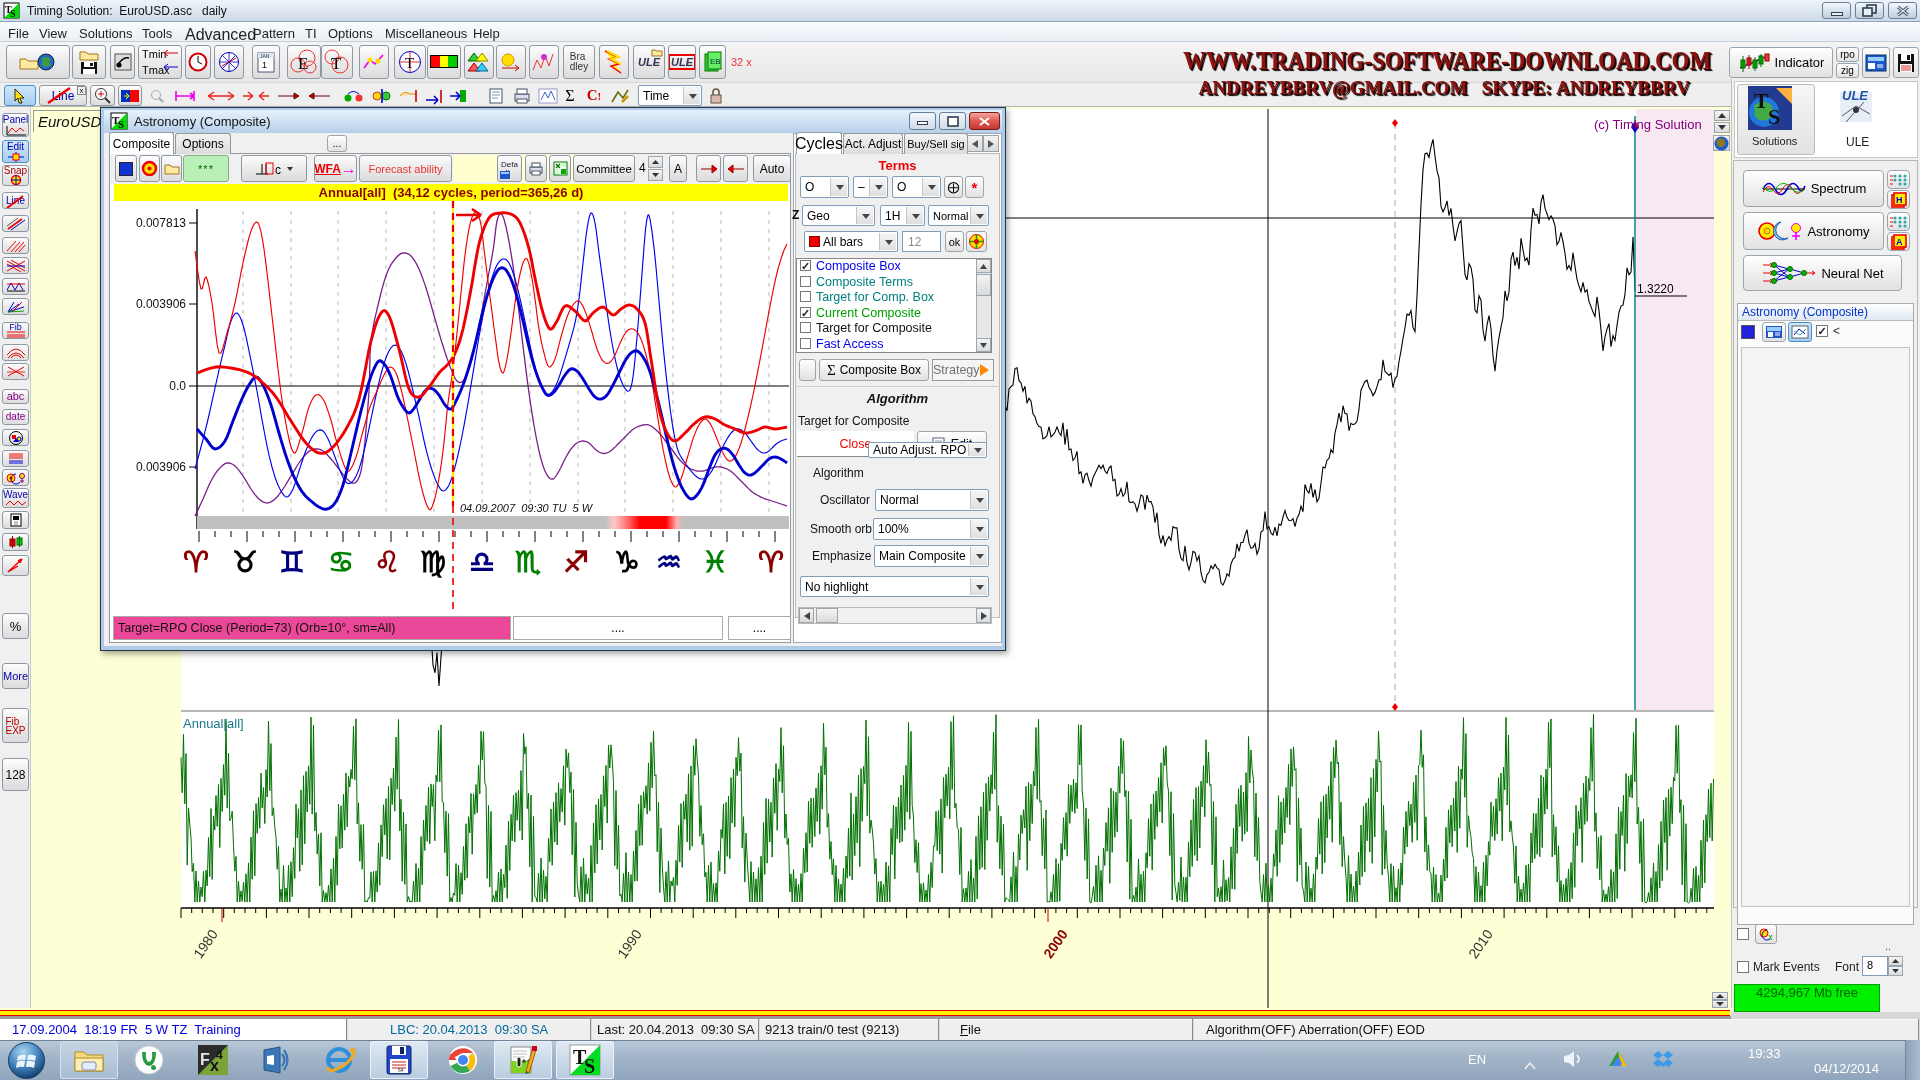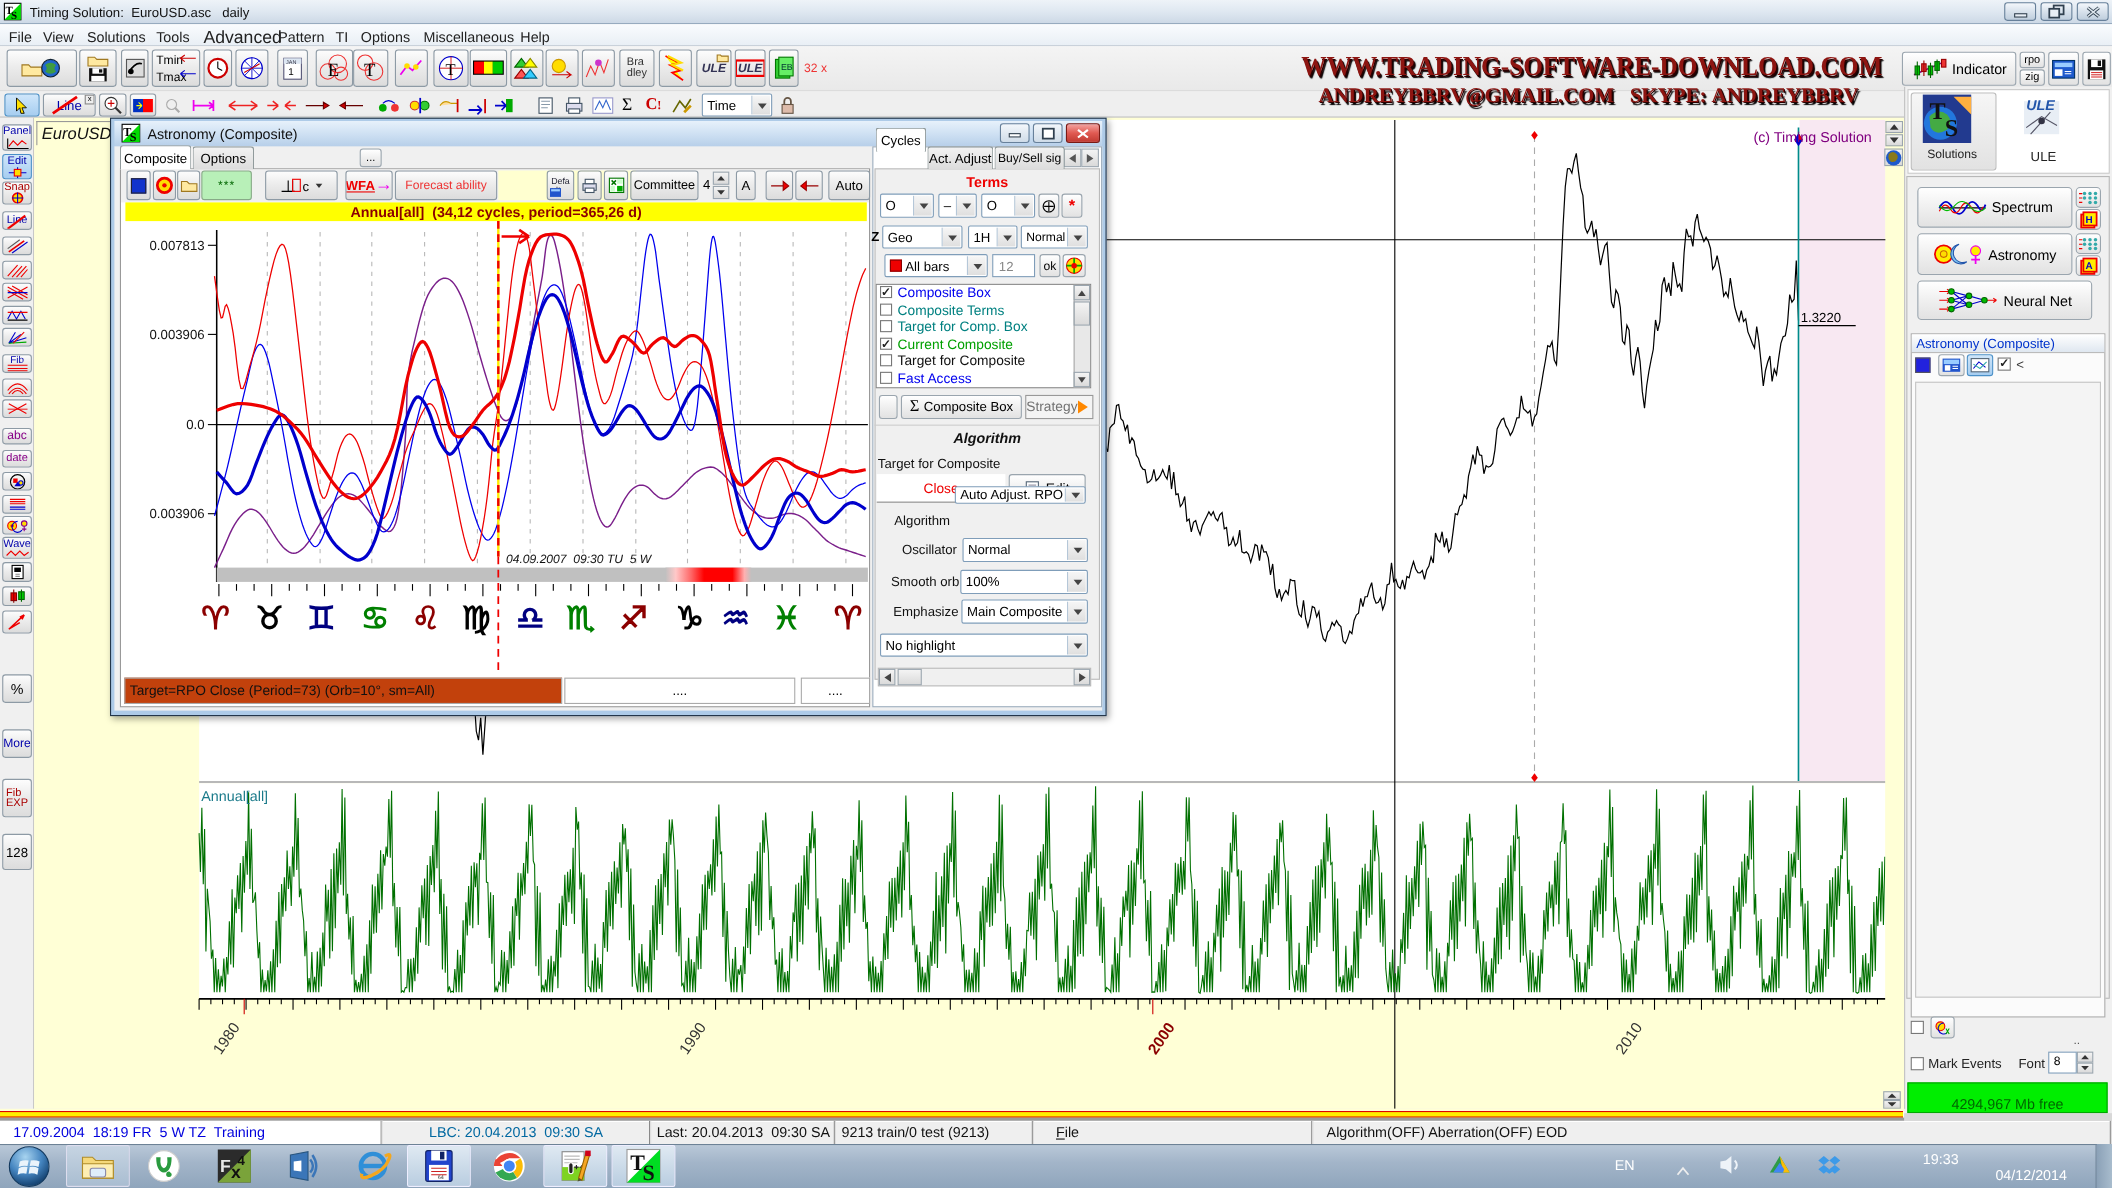--- a/index.html
+++ b/index.html
@@ -846,21 +846,21 @@
     <svg width="7" height="4">
       <path d="M0 4 L3.5 0 L7 4Z" fill="#333"></path>
     </svg>
   </div>
 <div class="sb" style="left:1888px;top:966px;width:15px;height:10px">
     <svg width="7" height="4">
       <path d="M0 0 L3.5 4 L7 0Z" fill="#333"></path>
     </svg>
   </div>
 <span class="t" style="left:1885px;top:940px;font-size:11px;color:#555">..</span>
-<div class="abs" style="left:1734px;top:984px;width:182px;height:28px;background:#00ee00;border:1px solid #00a000;display:flex;align-items:flex-end;justify-content:center">
+<div class="abs" style="left:1734px;top:984px;width:146px;height:28px;background:#00ee00;border:1px solid #00a000;display:flex;align-items:flex-start;justify-content:center">
     <span style="font-size:13px;color:#006600">4294,967 Mb free</span>
   </div>
 <div class="abs" style="left:0;top:1008px;width:1731px;height:8px;background:#ffffd6"></div>
 <div class="abs" style="left:0;top:1010px;width:1730px;height:6px;background:#ffee00;border-top:1.5px solid #dd0000;border-bottom:1.5px solid #dd0000"></div>
 <div class="abs" style="left:0;top:1016px;width:1920px;height:3px;background:#9a9a9a"></div>
 <div class="abs" style="left:1731px;top:1012px;width:189px;height:7px;background:#d8d8d8"></div>
 <div class="abs" style="left:0;top:1019px;width:1920px;height:21px;background:#efefef;border-top:1px solid #fff"></div>
 <div class="abs" style="left:0;top:1019px;width:348px;height:21px;background:#fff;border-right:2px groove #ddd">
     <span class="t" style="left:12px;top:3px;font-size:13px;color:#0000dd">17.09.2004&nbsp; 18:19 FR&nbsp; 5 W TZ&nbsp; Training</span>
   </div>
@@ -1203,32 +1203,32 @@
     <span class="t" style="left:224px;top:437px;width:32px;text-align:center;font-size:29px;font-weight:bold;color:#008000">♋︎</span>
     <span class="t" style="left:270px;top:437px;width:32px;text-align:center;font-size:29px;font-weight:bold;color:#8b0000">♌︎</span>
     <span class="t" style="left:316px;top:437px;width:32px;text-align:center;font-size:29px;font-weight:bold;color:#000000">♍︎</span>
     <span class="t" style="left:365px;top:437px;width:32px;text-align:center;font-size:29px;font-weight:bold;color:#000080">♎︎</span>
     <span class="t" style="left:411px;top:437px;width:32px;text-align:center;font-size:29px;font-weight:bold;color:#008000">♏︎</span>
     <span class="t" style="left:459px;top:437px;width:32px;text-align:center;font-size:29px;font-weight:bold;color:#8b0000">♐︎</span>
     <span class="t" style="left:510px;top:437px;width:32px;text-align:center;font-size:29px;font-weight:bold;color:#000000">♑︎</span>
     <span class="t" style="left:552px;top:437px;width:32px;text-align:center;font-size:29px;font-weight:bold;color:#000080">♒︎</span>
     <span class="t" style="left:598px;top:437px;width:32px;text-align:center;font-size:29px;font-weight:bold;color:#008000">♓︎</span>
     <span class="t" style="left:654px;top:437px;width:32px;text-align:center;font-size:29px;font-weight:bold;color:#8b0000">♈︎</span>
-    <div class="abs" style="left:12px;top:508px;width:398px;height:24px;background:#c2410c;border:1px solid #aaa">
+    <div class="abs" style="left:12px;top:508px;width:398px;height:24px;background:#ec4899;border:1px solid #aaa">
       <span class="t" style="left:4px;top:4px;font-size:12.5px;color:#111">Target=RPO Close (Period=73) (Orb=10°, sm=All)</span>
     </div>
     <div class="abs" style="left:412px;top:508px;width:210px;height:24px;background:#fff;border:1px solid #aaa;display:flex;align-items:center;justify-content:center">
       <span style="font-size:12px">....</span>
     </div>
     <div class="abs" style="left:627px;top:508px;width:63px;height:24px;background:#fff;border:1px solid #aaa;display:flex;align-items:center;justify-content:center">
       <span style="font-size:12px">....</span>
     </div>
     <div class="abs" style="left:692px;top:25px;width:209px;height:510px;background:#fff;border:1px solid #9ab"></div>
     <div class="abs" style="left:694px;top:45px;width:205px;height:465px;background:#f0f0f0;border:1px solid #bbb"></div>
-    <div class="tab tabon" style="left:695px;top:8px;width:46px;height:22px;font-size:12px">Cycles</div>
+    <div class="tab tabon" style="left:695px;top:24px;width:46px;height:22px;font-size:16px">Cycles</div>
     <div class="tab taboff" style="left:742px;top:25px;width:60px;height:21px;font-size:12px">Act. Adjust</div>
     <div class="tab taboff" style="left:803px;top:25px;width:64px;height:21px;font-size:11px;white-space:nowrap">Buy/Sell sig</div>
     <div class="sb" style="left:866px;top:27px;width:16px;height:17px">
       <svg width="6" height="8">
         <path d="M6 0 L0 4 L6 8Z" fill="#555"></path>
       </svg>
     </div>
     <div class="sb" style="left:882px;top:27px;width:16px;height:17px">
       <svg width="6" height="8">
         <path d="M0 0 L6 4 L0 8Z" fill="#555"></path>

